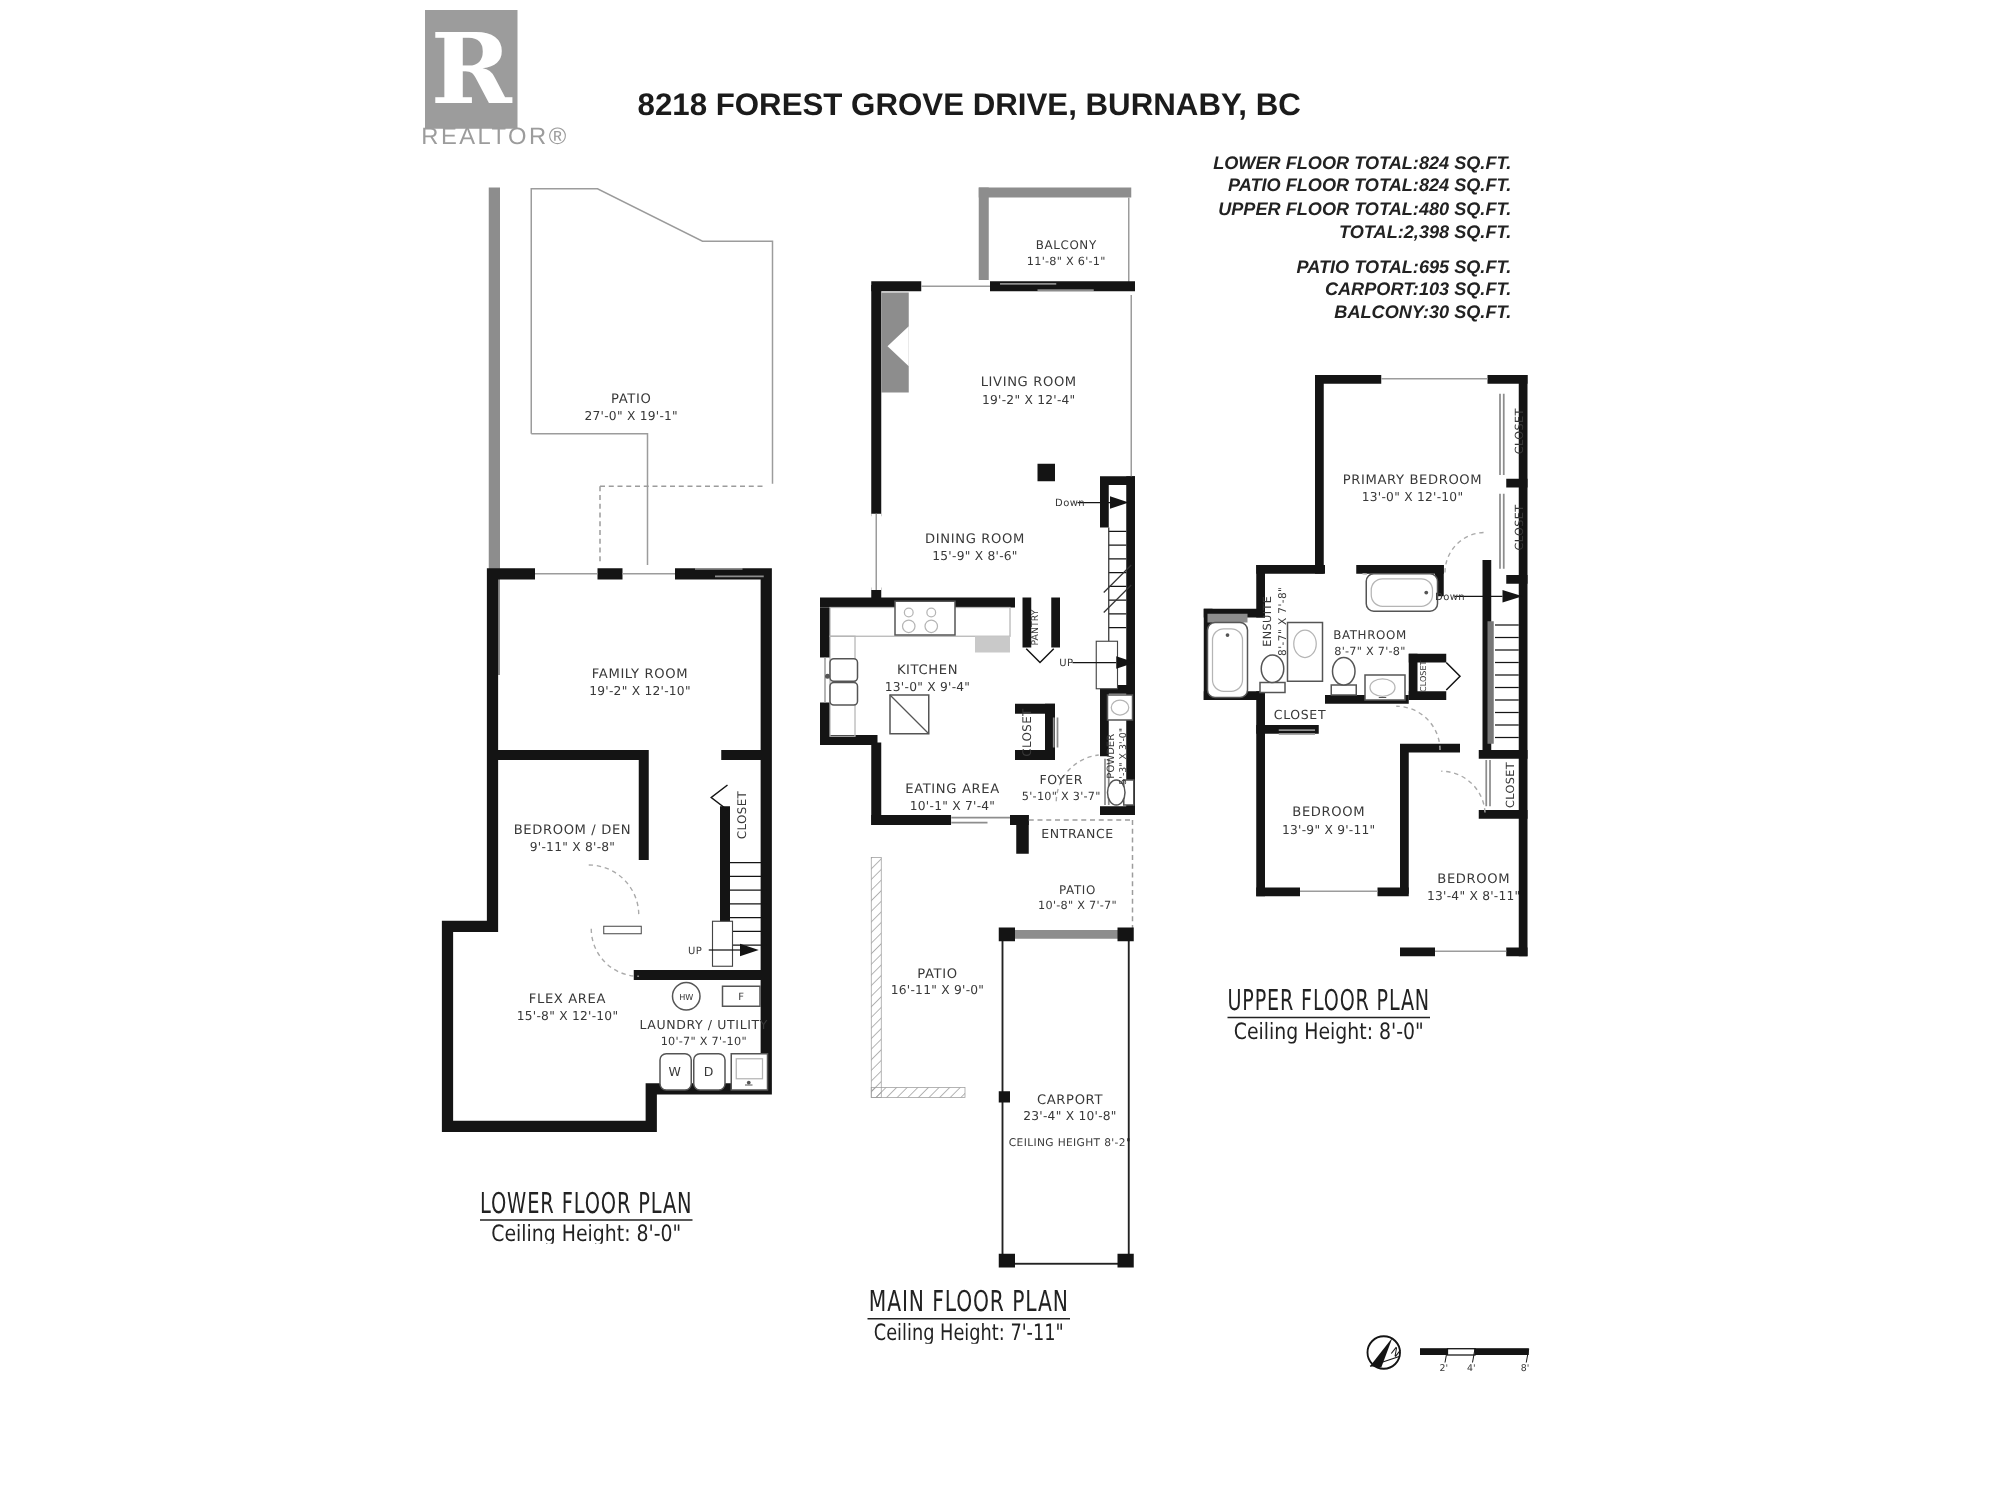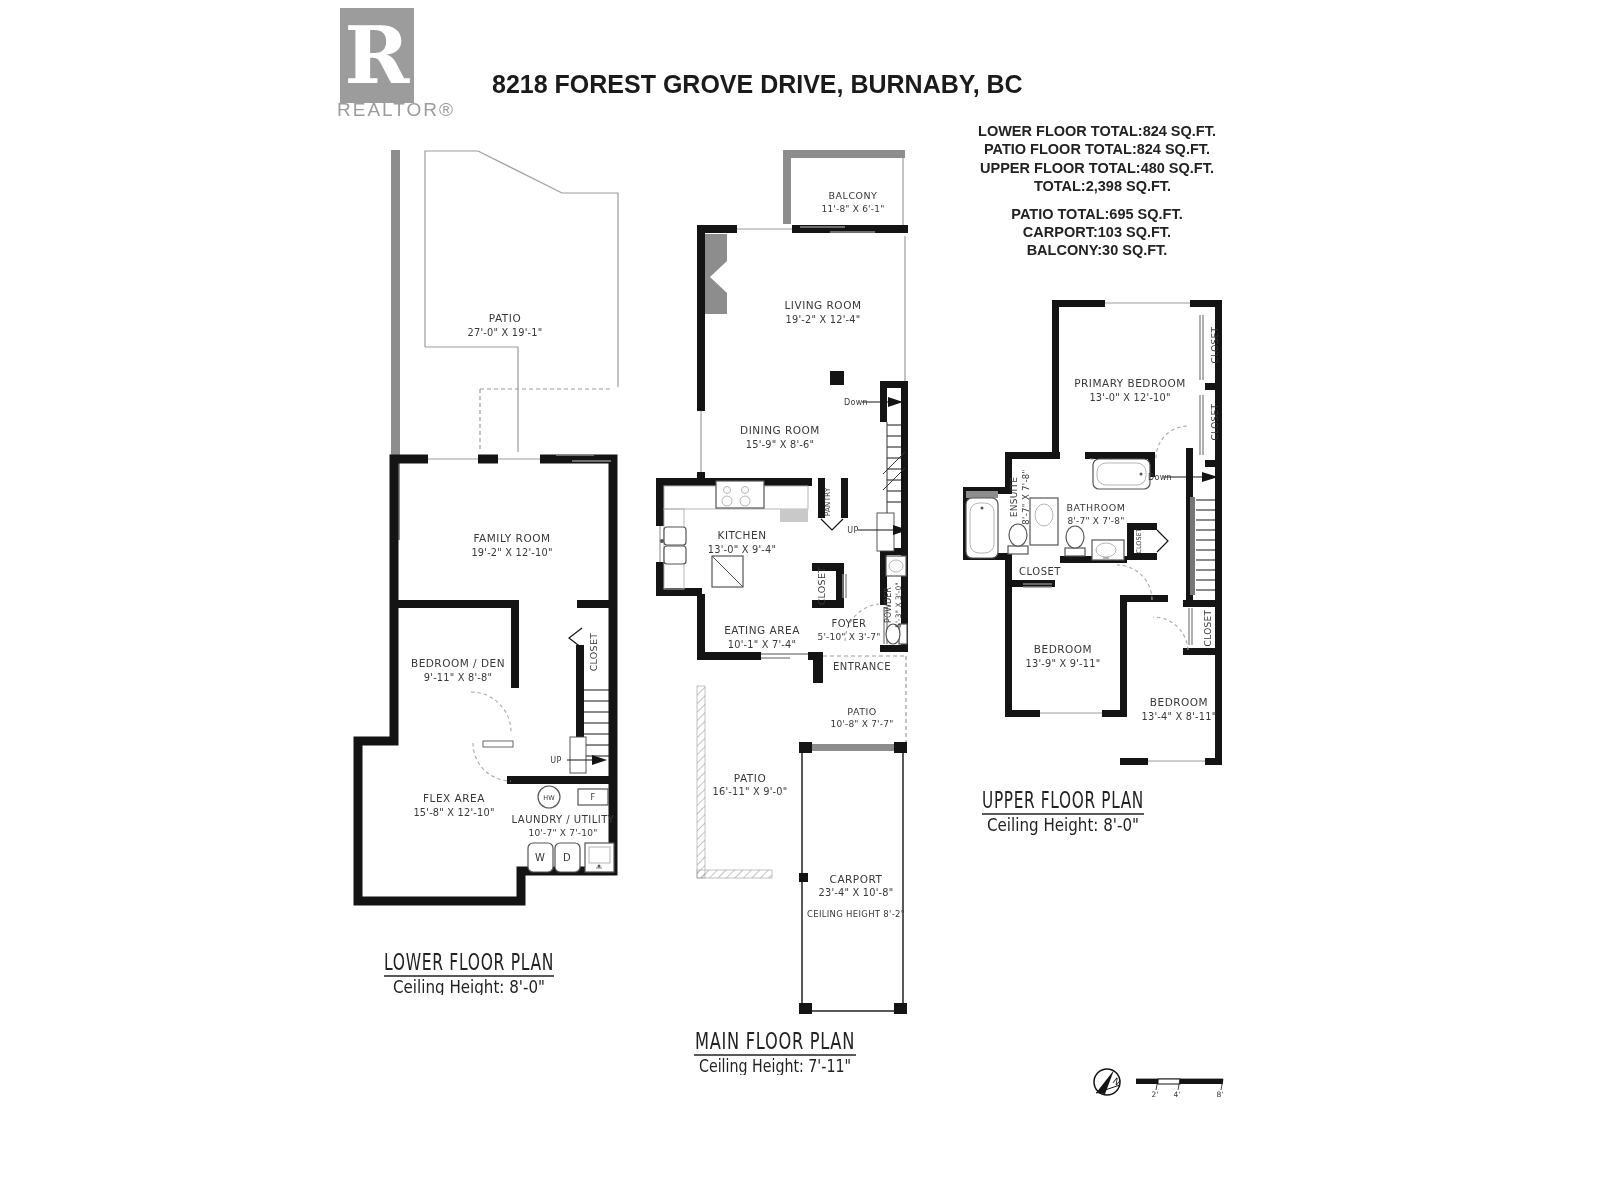--- a/index.html
+++ b/index.html
@@ -2,24 +2,24 @@
 <html><head>
 <meta charset="utf-8">
 <style>
   html,body{margin:0;padding:0;background:#fff;}
   body{width:1600px;height:1200px;position:relative;font-family:"Liberation Sans",sans-serif;color:#1b1b1b;overflow:hidden;}
   .abs{position:absolute;}
   
   .logo-box{left:340px;top:8px;width:74px;height:95px;background:#9c9c9c;display:flex;align-items:center;justify-content:center;}
   .logo-r{color:#fff;font-family:"DejaVu Serif",serif;font-weight:700;font-size:78px;line-height:95px;}
   .logo-brand{left:337px;top:99px;width:110px;color:#9c9c9c;font-size:19px;letter-spacing:2px;}
-  .page-title{left:492px;top:70px;width:510px;text-align:left;font-size:25px;font-weight:700;letter-spacing:0px;white-space:nowrap;}
+  .page-title{left:510px;top:70px;width:510px;text-align:left;font-size:25px;font-weight:700;letter-spacing:0px;white-space:nowrap;}
   
   .totals{left:985px;top:122px;width:224px;font-size:14.5px;font-weight:600;color:#222;}
-  .t-row{display:flex;justify-content:center;line-height:18.4px;white-space:nowrap;}
+  .t-row{display:flex;justify-content:flex-end;line-height:18.4px;white-space:nowrap;font-style:italic;}
   .t-row.bold{font-weight:800;margin-left:11px;}
   .t-gap{height:9px;}
   
   svg text{font-family:"DejaVu Sans","Liberation Sans",sans-serif;fill:#383838;}
   .lbl{font-size:10.5px;letter-spacing:.5px;text-anchor:middle;}
   .dims{font-size:9.8px;letter-spacing:.2px;text-anchor:middle;}
   .tiny{font-size:8px;letter-spacing:.3px;text-anchor:middle;}
   .micro{font-size:6.5px;text-anchor:middle;}
   .cap-title{font-size:23px;letter-spacing:1px;fill:#222;text-anchor:middle;}
   .cap-sub{font-size:18px;fill:#222;text-anchor:middle;}

